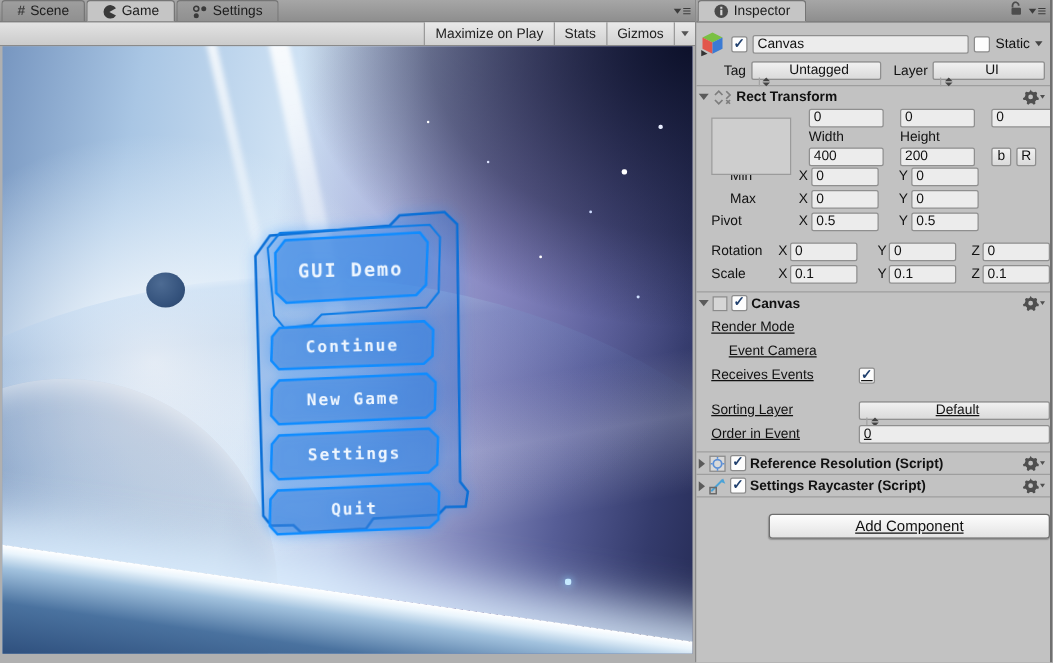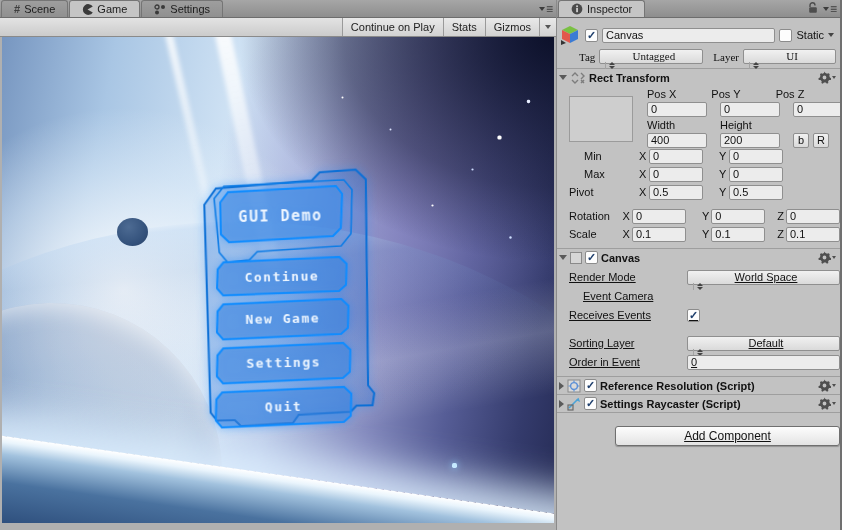--- a/index.html
+++ b/index.html
@@ -117,21 +117,21 @@
       </div>
       <div class="pane-menu">
           <span class="tri-down"></span>
           <span class="burger">≡</span>
         </div>
     </div>
 
     <div class="gv-toolbar">
       <div class="tb-right">
         <div class="tb-btn">
-            <span>Continue on Play</span>
+            <span>Maximize on Play</span>
           </div>
         <div class="tb-btn">
             <span>Stats</span>
           </div>
         <div class="tb-btn">
             <span>Gizmos</span>
           </div>
         <div class="tb-btn small">
             <span class="tri-down" style="border-top-color:#555"></span>
           </div>
@@ -209,21 +209,21 @@
           <polygon points="3,6 11,10 11,19 3,15" fill="#e2574c"></polygon>
           <polygon points="19,6 11,10 11,19 19,15" fill="#3b7bd4"></polygon>
           <polygon points="2,16 7,19 2,21" fill="#333"></polygon>
         </svg>
         <div class="cbox">✓</div>
         <input class="tf" style="flex: 1 1 0%;" value="Canvas">
         <div class="cbox"></div>
         <span>Static</span>
         <span class="tri-down" style="border-top-color:#444"></span>
       </div>
-      <div class="row" style="padding:1px 4px 4px 22px; gap:4px;font-family:Liberation Serif, serif;">
+      <div class="row" style="padding:1px 4px 4px 22px; gap:4px;">
         <span>Tag</span>
         <div class="popup" style="width:104px">
           <span class="grow">Untagged</span>
           <span class="dd">
               <i class="up"></i>
               <i class="dn"></i>
             </span>
         </div>
         <span style="margin-left:6px">Layer</span>
         <div class="popup" style="flex:1">
@@ -249,25 +249,20 @@
         <span class="title">Rect Transform</span>
         <span class="gear">
           <svg width="13" height="13" viewBox="0 0 13 13">
               <path fill="#4f4f4f" d="M6.5,0.5 L7.4,2.1 A4.6,4.6 0 0 1 8.9,2.7 L10.7,2.3 L11.7,3.3 L11.3,5.1 A4.6,4.6 0 0 1 11.9,6.6 L13.5,7.5 L12.9,8.9 L11.1,8.9 A4.6,4.6 0 0 1 10.1,10.1 L10.3,11.9 L9,12.7 L7.7,11.5 A4.6,4.6 0 0 1 6,11.5 L4.7,12.7 L3.4,11.9 L3.7,10.1 A4.6,4.6 0 0 1 2.6,8.9 L0.8,8.9 L0.3,7.5 L1.8,6.6 A4.6,4.6 0 0 1 2.4,5 L2,3.3 L3,2.3 L4.8,2.7 A4.6,4.6 0 0 1 6,2 Z M6.5,4.6 A1.9,1.9 0 1 0 6.5,8.4 A1.9,1.9 0 1 0 6.5,4.6 Z"></path>
             </svg>
           <span class="tri-down" style="border-top-color:#4f4f4f;border-left-width:2px;border-right-width:2px;border-top-width:3px"></span>
         </span>
       </div>
       <div style="position:relative">
         <div style="position:absolute; left:12px; top:8px; width:64px; height:46px; background:#cecece; border:1px solid #9b9b9b;"></div>
-        <div class="collabels">
-          <span>Pos X</span>
-          <span>Pos Y</span>
-          <span>Pos Z</span>
-        </div>
         <div class="row" style="padding-left:90px; gap:13px; height:16px;">
           <input class="tf" style="width: 60px;" value="0">
           <input class="tf" style="width: 60px;" value="0">
           <input class="tf" style="width: 60px;" value="0">
         </div>
         <div class="collabels">
           <span>Width</span>
           <span>Height</span>
         </div>
         <div class="row" style="padding-left:90px; gap:13px; height:16px;">
@@ -331,29 +326,20 @@
         <span class="gear">
           <svg width="13" height="13" viewBox="0 0 13 13">
               <path fill="#4f4f4f" d="M6.5,0.5 L7.4,2.1 A4.6,4.6 0 0 1 8.9,2.7 L10.7,2.3 L11.7,3.3 L11.3,5.1 A4.6,4.6 0 0 1 11.9,6.6 L13.5,7.5 L12.9,8.9 L11.1,8.9 A4.6,4.6 0 0 1 10.1,10.1 L10.3,11.9 L9,12.7 L7.7,11.5 A4.6,4.6 0 0 1 6,11.5 L4.7,12.7 L3.4,11.9 L3.7,10.1 A4.6,4.6 0 0 1 2.6,8.9 L0.8,8.9 L0.3,7.5 L1.8,6.6 A4.6,4.6 0 0 1 2.4,5 L2,3.3 L3,2.3 L4.8,2.7 A4.6,4.6 0 0 1 6,2 Z M6.5,4.6 A1.9,1.9 0 1 0 6.5,8.4 A1.9,1.9 0 1 0 6.5,4.6 Z"></path>
             </svg>
           <span class="tri-down" style="border-top-color:#4f4f4f;border-left-width:2px;border-right-width:2px;border-top-width:3px"></span>
         </span>
       </div>
       <div style="padding-top:3px">
         <div class="crow">
           <span class="clabel">Render Mode</span>
-          <div class="ctrl">
-              <div class="popup" style="flex:1">
-            <span class="grow">World Space</span>
-            <span class="dd">
-                  <i class="up"></i>
-                  <i class="dn"></i>
-                </span>
-          </div>
-            </div>
         </div>
         <div class="crow">
           <span class="clabel" style="padding-left:14px; width:118px">Event Camera</span>
         </div>
         <div class="crow">
           <span class="clabel">Receives Events</span>
           <div class="ctrl">
               <div class="cbox">✓</div>
             </div>
         </div>

